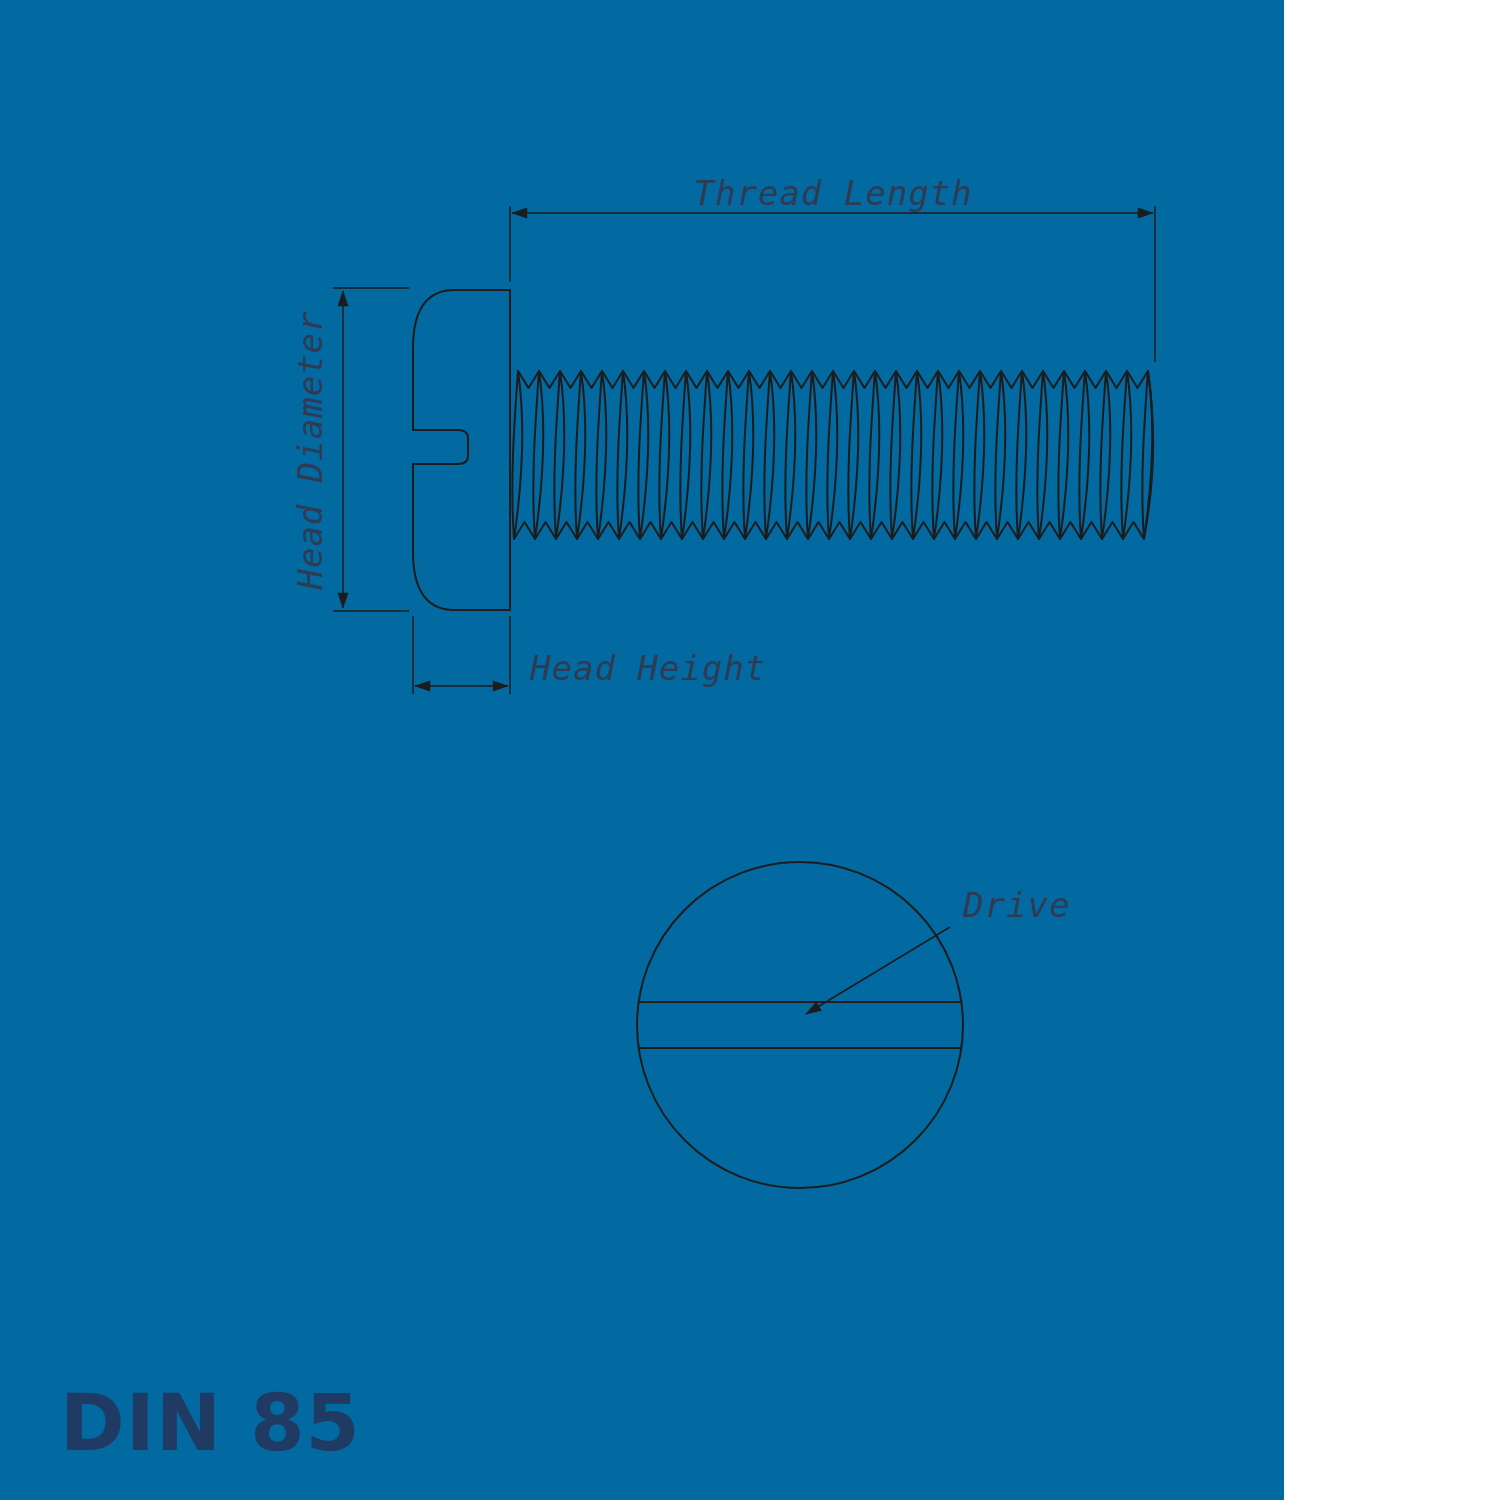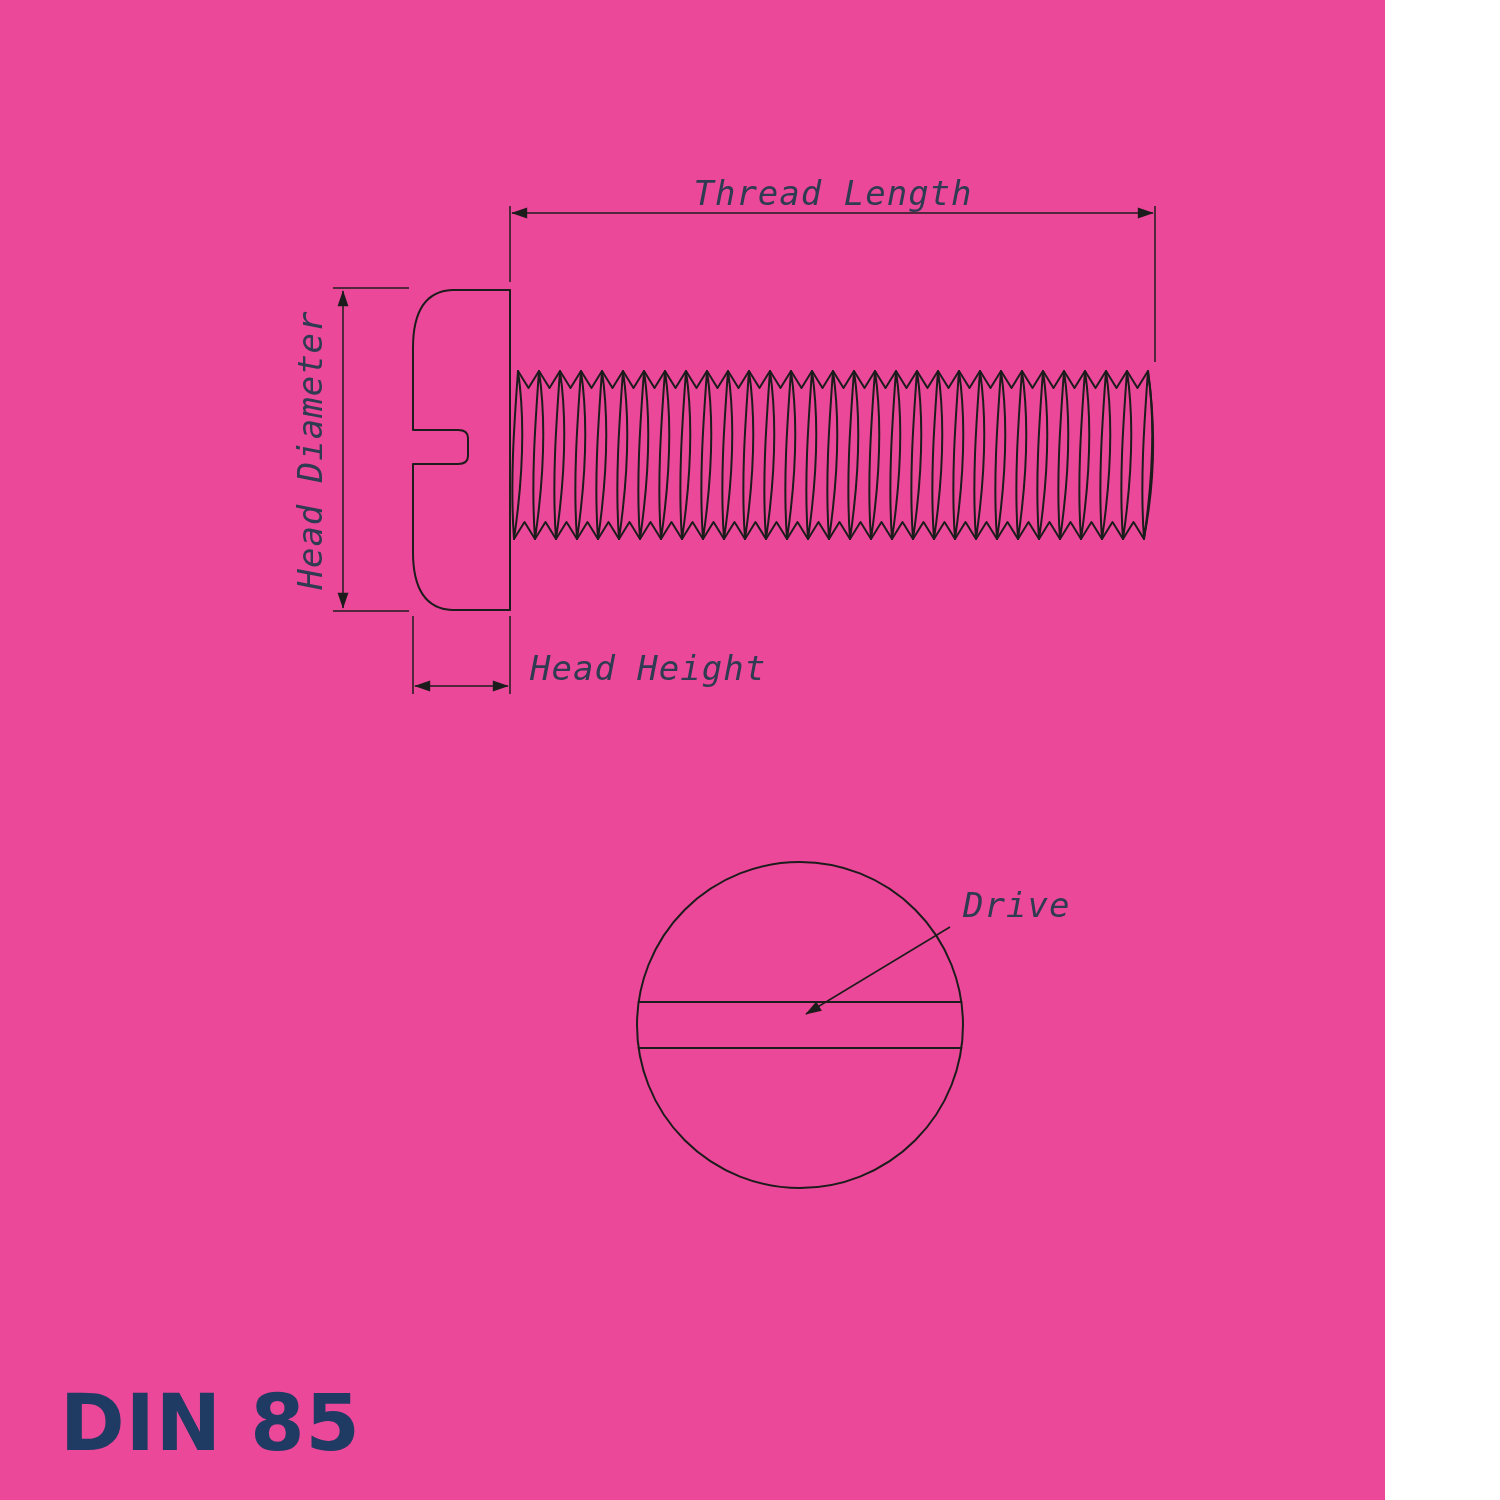--- a/index.html
+++ b/index.html
@@ -1,21 +1,21 @@
 <!DOCTYPE html>
 <html><head>
 <meta charset="utf-8">
 <style>
   * { margin: 0; padding: 0; box-sizing: border-box; }
   html, body { background: #ffffff; font-family: "DejaVu Sans Mono", monospace; }
   .canvas {
     position: relative;
-    width: 1385px;
+    width: 1284px;
     height: 1500px;
-    background: #ec4899;
+    background: #0369a1;
     overflow: hidden;
   }
   svg { display: block; }
   .object {
     stroke: #1c1c1c;
     stroke-width: 2;
     fill: none;
     stroke-linejoin: round;
     stroke-linecap: round;
   }

